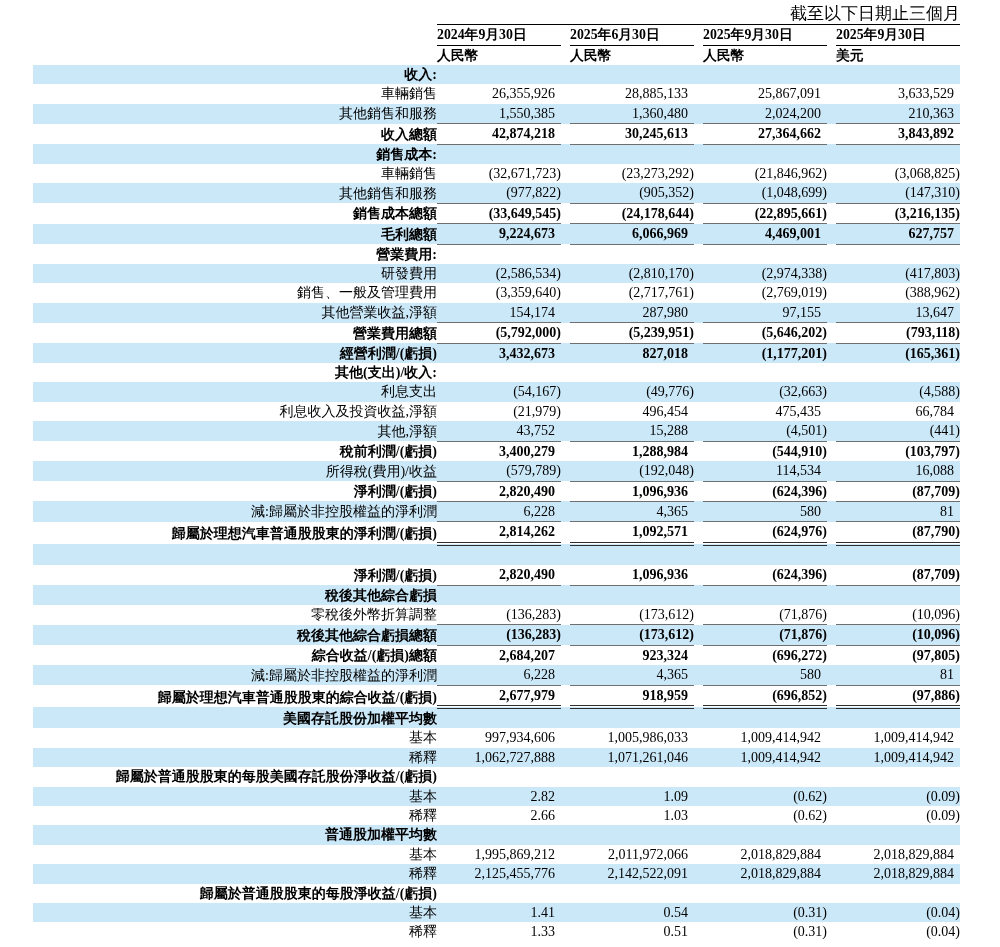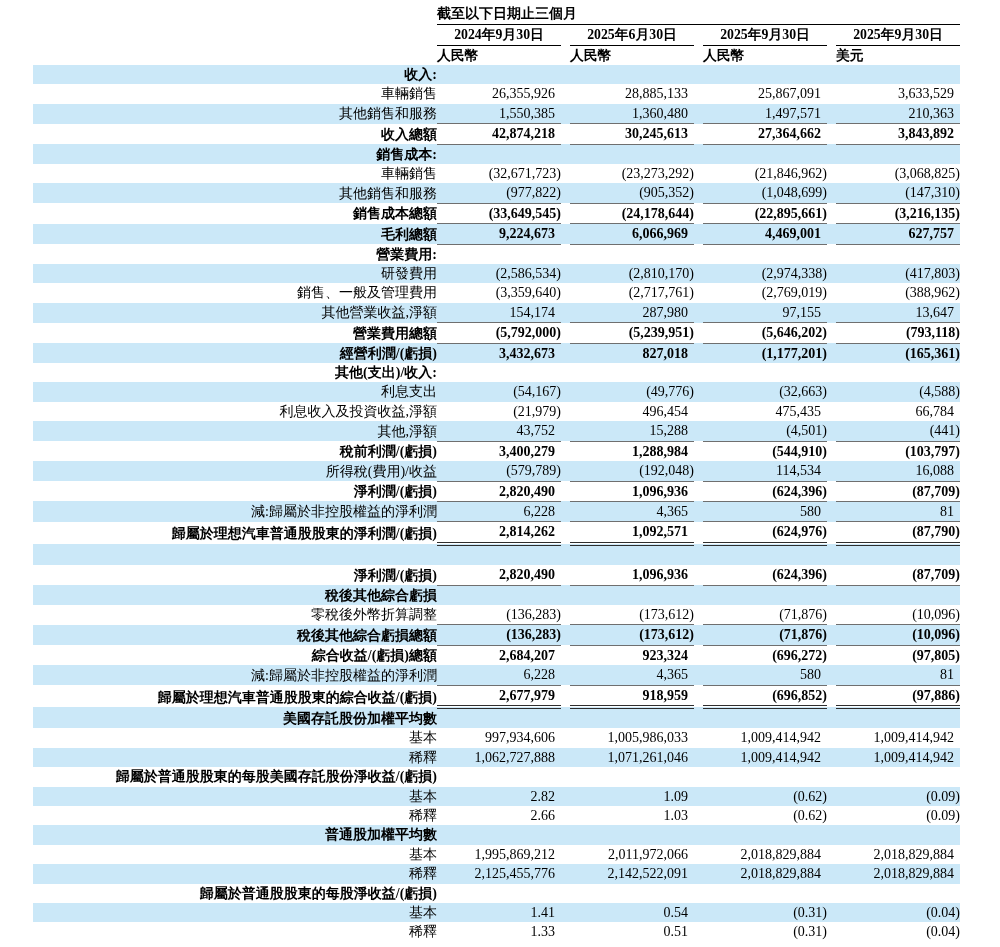--- a/index.html
+++ b/index.html
@@ -12,25 +12,25 @@
   table { border-collapse:collapse; table-layout:fixed; width:927px; }
   col.c-label { width:404px; }
   col.c-val   { width:124px; }
   col.c-gap   { width:9px; }
   td {
     padding:0; margin:0; vertical-align:bottom; white-space:nowrap;
     font-size:14px; line-height:19.4px; height:19.4px;
   }
   thead td { vertical-align:bottom; }
   .title-cell {
-    text-align:left; font-weight:bold; font-size:14px;
+    text-align:right; font-weight:normal; font-size:17px;
     border-bottom:1.5px solid #000; height:21px; line-height:21px;
   }
   .date-cell {
-    text-align:center; font-weight:bold; font-size:13.8px;
+    font-weight:bold; font-size:13.8px;
     border-bottom:1.5px solid #000; height:20px; line-height:20px;
   }
   .cur-cell { text-align:left; font-weight:bold; font-size:13.8px; height:19px; line-height:19px; }
   tr.blue td { background:#cbe8f8; }
   tr.bold td { font-weight:bold; }
   td.lab { text-align:right; }
   td.lab.ind { padding-left:27px; }
   td.val { text-align:right; }
   td.val.pos { padding-right:6px; }
   td.ul-s { border-bottom:1px solid #6f6f6f; }
@@ -97,21 +97,21 @@
           <td class="val pos">25,867,091</td>
           <td></td>
           <td class="val pos">3,633,529</td>
         </tr>
         <tr class="blue">
           <td class="lab ind">其他銷售和服務</td>
           <td class="val pos ul-s">1,550,385</td>
           <td class=""></td>
           <td class="val pos ul-s">1,360,480</td>
           <td class=""></td>
-          <td class="val pos ul-s">1,497,571</td>
+          <td class="val pos ul-s">2,024,200</td>
           <td class=""></td>
           <td class="val pos ul-s">210,363</td>
         </tr>
         <tr class="bold">
           <td class="lab">收入總額</td>
           <td class="val pos ul-s">42,874,218</td>
           <td class=""></td>
           <td class="val pos ul-s">30,245,613</td>
           <td class=""></td>
           <td class="val pos ul-s">27,364,662</td>

